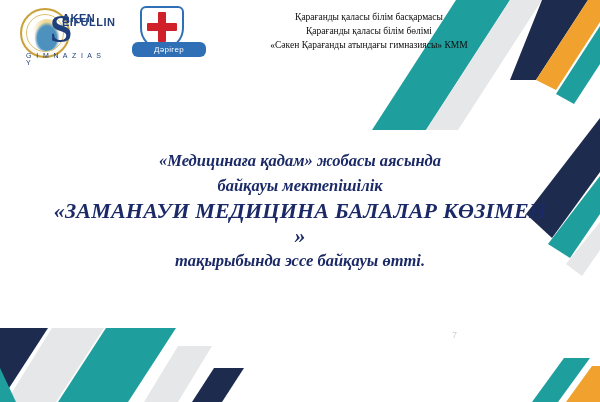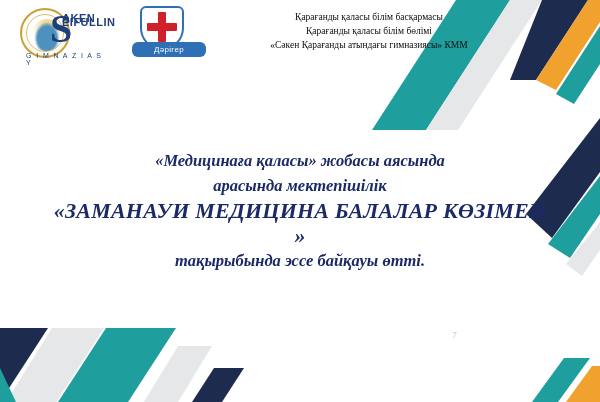--- a/index.html
+++ b/index.html
@@ -265,21 +265,21 @@
     </div>
 
     <div class="header-text">
       <div>Қарағанды  қаласы білім басқармасы</div>
       <div>Қарағанды  қаласы  білім бөлімі</div>
       <div>«Сәкен Қарағанды  атындағы гимназиясы»  КММ</div>
     </div>
   </div>
 
   <div class="body-text">
-    <div>«Медицинаға қаласы» жобасы аясында</div>
-    <div>арасында мектепішілік</div>
+    <div>«Медицинаға қадам» жобасы аясында</div>
+    <div>байқауы мектепішілік</div>
     <div class="l-caps">«ЗАМАНАУИ МЕДИЦИНА БАЛАЛАР КӨЗІМЕН »</div>
     <div>тақырыбында эссе байқауы өтті.</div>
   </div>
 
   <div class="page-num">7</div>
 
 </div>
 
 </body></html>

